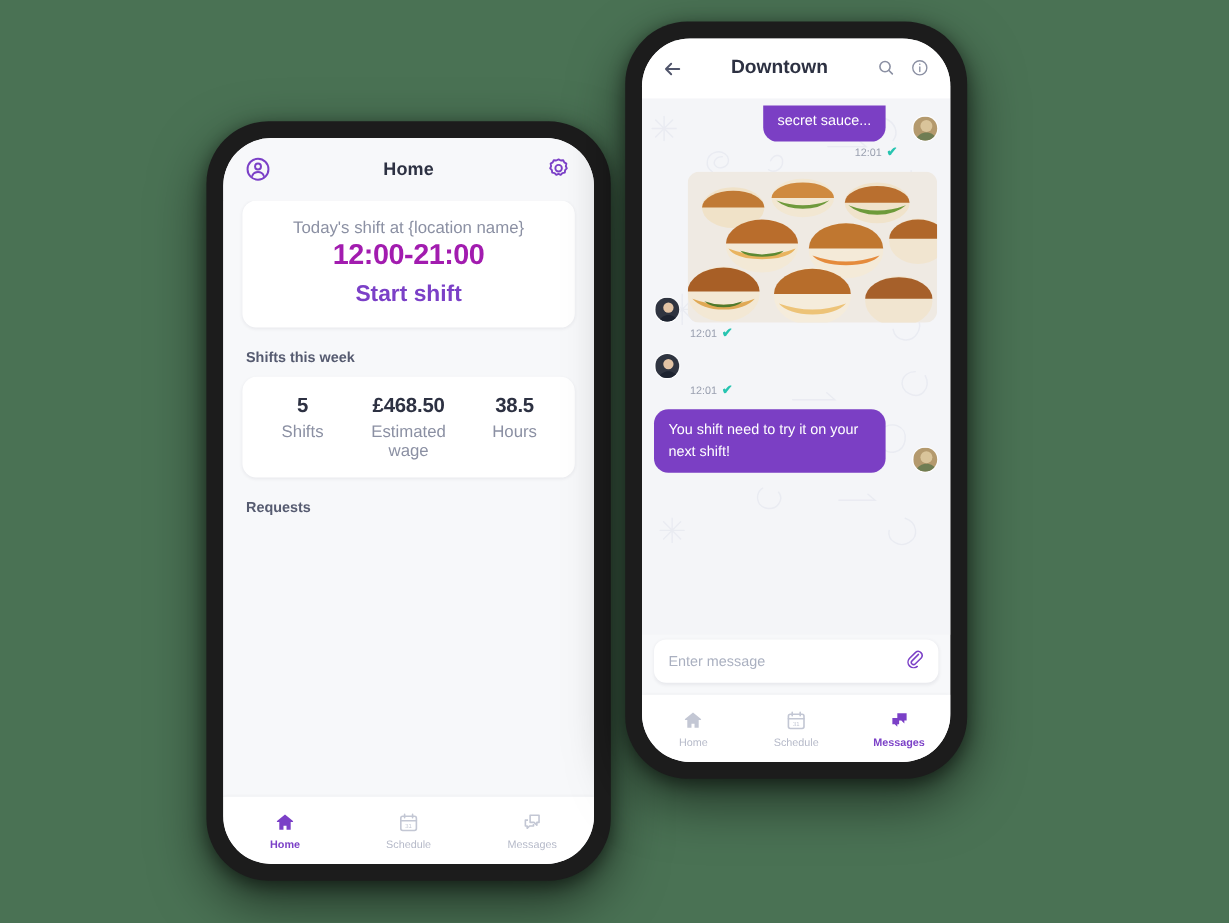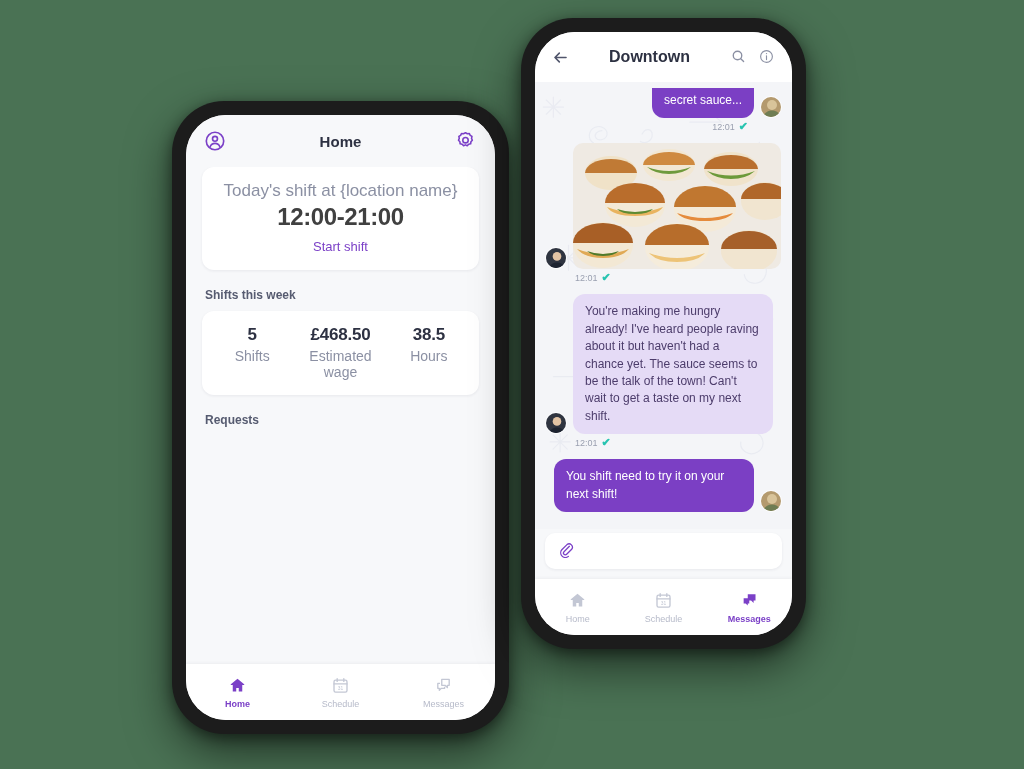--- a/index.html
+++ b/index.html
@@ -50,27 +50,27 @@
   }
   .greeting .wave { font-size: 17px; }
 
   .card {
     background: #ffffff;
     border-radius: 12px;
     box-shadow: 0 1px 3px rgba(30,35,60,.07);
   }
 
   .shift-card { padding: 14px 12px 16px; text-align: center; }
-  .shift-sub { font-size: 17px; color: #8b90a3; margin-bottom: 2px; }
+  .shift-sub { font-size: 14px; color: #8b90a3; margin-bottom: 2px; }
   .shift-time {
-    font-size: 24px; font-weight: 700; color: #404040;
+    font-size: 24px; font-weight: 700; color: #a21caf;
     letter-spacing: -.4px; margin-bottom: 8px;
   }
   .start-shift {
-    font-size: 13px; font-weight: 400; color: #7b40c7; cursor: pointer;
+    font-size: 19px; font-weight: 700; color: #7b40c7; cursor: pointer;
   }
 
   .section-label {
     font-size: 12px; font-weight: 600; color: #565b70;
     margin: 18px 0 9px 3px;
   }
 
   .stats-card { display: flex; padding: 14px 6px 15px; }
   .stat { flex: 1; text-align: center; }
   .stat-value {
@@ -140,21 +140,21 @@
     flex: none; overflow: hidden;
     border: 1px solid rgba(255,255,255,.8);
   }
   .avatar svg { display: block; }
 
   .bubble {
     max-width: 200px;
     font-size: 12px; line-height: 1.45;
     padding: 9px 12px; border-radius: 12px;
   }
-  .bubble.out { background: #7b3fc4; color: #ffffff; margin-right: 6px; }
+  .bubble.out { background: #7b3fc4; color: #ffffff; margin-right: 22px; }
   .bubble.in  { background: #e5dbf6; color: #4c3c6b; margin-left: 6px; }
 
   .bubble.clipped-top {
     border-top-left-radius: 0; border-top-right-radius: 0;
     padding-top: 4px;
   }
 
   .meta {
     display: flex; align-items: center; gap: 4px;
     font-size: 9px; color: #9aa0b0; margin-bottom: 10px;
@@ -399,21 +399,20 @@
         </div>
 
         <div class="msg-row in">
           <div class="avatar">
             <svg viewBox="0 0 22 22" width="22" height="22">
               <rect width="22" height="22" fill="#2f3440"></rect>
               <circle cx="11" cy="8.4" r="4.3" fill="#e2c3a4"></circle>
               <path d="M2 22c1.3-5.2 5.3-7.6 9-7.6S18.7 16.8 20 22z" fill="#1d2330"></path>
             </svg>
           </div>
-          <div class="bubble in">You're making me hungry already! I've heard people raving about it but haven't had a chance yet. The sauce seems to be the talk of the town! Can't wait to get a taste on my next shift.</div>
         </div>
         <div class="meta in">
           <span>12:01</span>
           <span class="tick">✔</span>
         </div>
 
         <div class="msg-row out">
           <div class="bubble out">You shift need to try it on your next shift!</div>
           <div class="avatar">
             <svg viewBox="0 0 22 22" width="22" height="22">
@@ -421,20 +420,21 @@
               <circle cx="11" cy="8" r="5" fill="#d9c49a"></circle>
               <path d="M1 22c1.5-6 6-8.5 10-8.5S19.5 16 21 22z" fill="#6f7d53"></path>
             </svg>
           </div>
         </div>
 
       </div>
     </div>
 
     <div class="composer">
+      <input type="text" placeholder="Enter message" style="">
       <span>
         <svg viewBox="0 0 24 24" width="17" height="17" fill="none" stroke="#7b40c7" stroke-width="1.8" stroke-linecap="round">
           <path d="M17.5 7.5l-7.6 7.6a2.6 2.6 0 003.7 3.7l7.1-7.1a4.7 4.7 0 00-6.6-6.6l-7.3 7.3a6.6 6.6 0 009.3 9.3"></path>
         </svg>
       </span>
     </div>
 
     <div class="tabbar">
       <div class="tab">
         <span>

